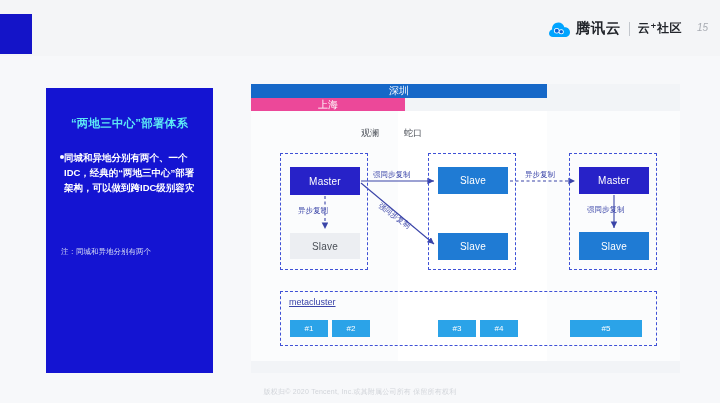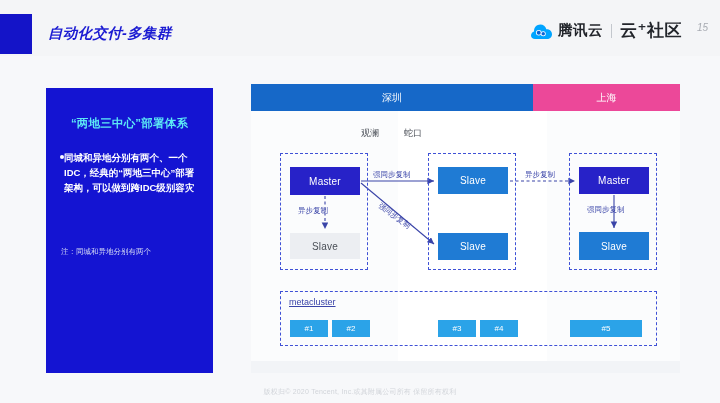--- a/index.html
+++ b/index.html
@@ -54,21 +54,21 @@
     color: #22252b;
     white-space: nowrap;
     letter-spacing: 0.5px;
   }
   .brand-sep {
     width: 1px; height: 14px;
     background: #c3c7cd;
     margin: 0 2px;
   }
   .brand-sub {
-    font-size: 17px;
+    font-size: 12px;
     font-weight: bold;
     color: #22252b;
     white-space: nowrap;
     letter-spacing: 0.5px;
   }
   .page-num {
     position: absolute;
     right: 12px; top: 22px;
     font-size: 10px;
     font-style: italic;
@@ -128,20 +128,21 @@
     position: absolute;
     left: 251px; top: 84px;
     width: 429px; height: 289px;
     background: #f2f4f7;
   }
   .dgm-headers {
     position: absolute;
     left: 0; top: 0;
     width: 429px; height: 27px;
     display: flex;
+    flex-direction: column;
   }
   .dgm-hdr {
     height: 27px;
     display: flex;
     align-items: center;
     justify-content: center;
     font-size: 10px;
     color: #ffffff;
     font-weight: normal;
   }
@@ -268,21 +269,20 @@
     font-size: 7px;
     color: #d2d5da;
     letter-spacing: 0.2px;
   }
 </style>
 </head>
 <body>
 
 <div class="header">
   <div class="header-accent"></div>
-  <div class="header-title">自动化交付-多集群</div>
 
   <div class="brand">
     <span>
       <svg class="brand-cloud" viewBox="0 0 44 32" xmlns="http://www.w3.org/2000/svg">
         <path d="M34.2 12.6c-.5 0-1 .05-1.5.14C31.3 7.2 26.4 3.2 20.6 3.2 13.7 3.2 8.1 8.8 8.1 15.7c0 .4.02.8.06 1.2C4.6 17.9 2 21.1 2 24.9 2 29.2 5.5 32 9.8 32h24.4C39.6 32 44 27.6 44 22.3c0-5.3-4.4-9.7-9.8-9.7z" fill="#00a4ff"></path>
         <circle cx="17.5" cy="19.5" r="5.6" fill="#ffffff"></circle>
         <circle cx="26.5" cy="21.5" r="5.0" fill="#ffffff"></circle>
         <circle cx="17.5" cy="19.5" r="4.0" fill="#0b62d6"></circle>
         <circle cx="26.5" cy="21.5" r="3.5" fill="#0b62d6"></circle>
       </svg>

